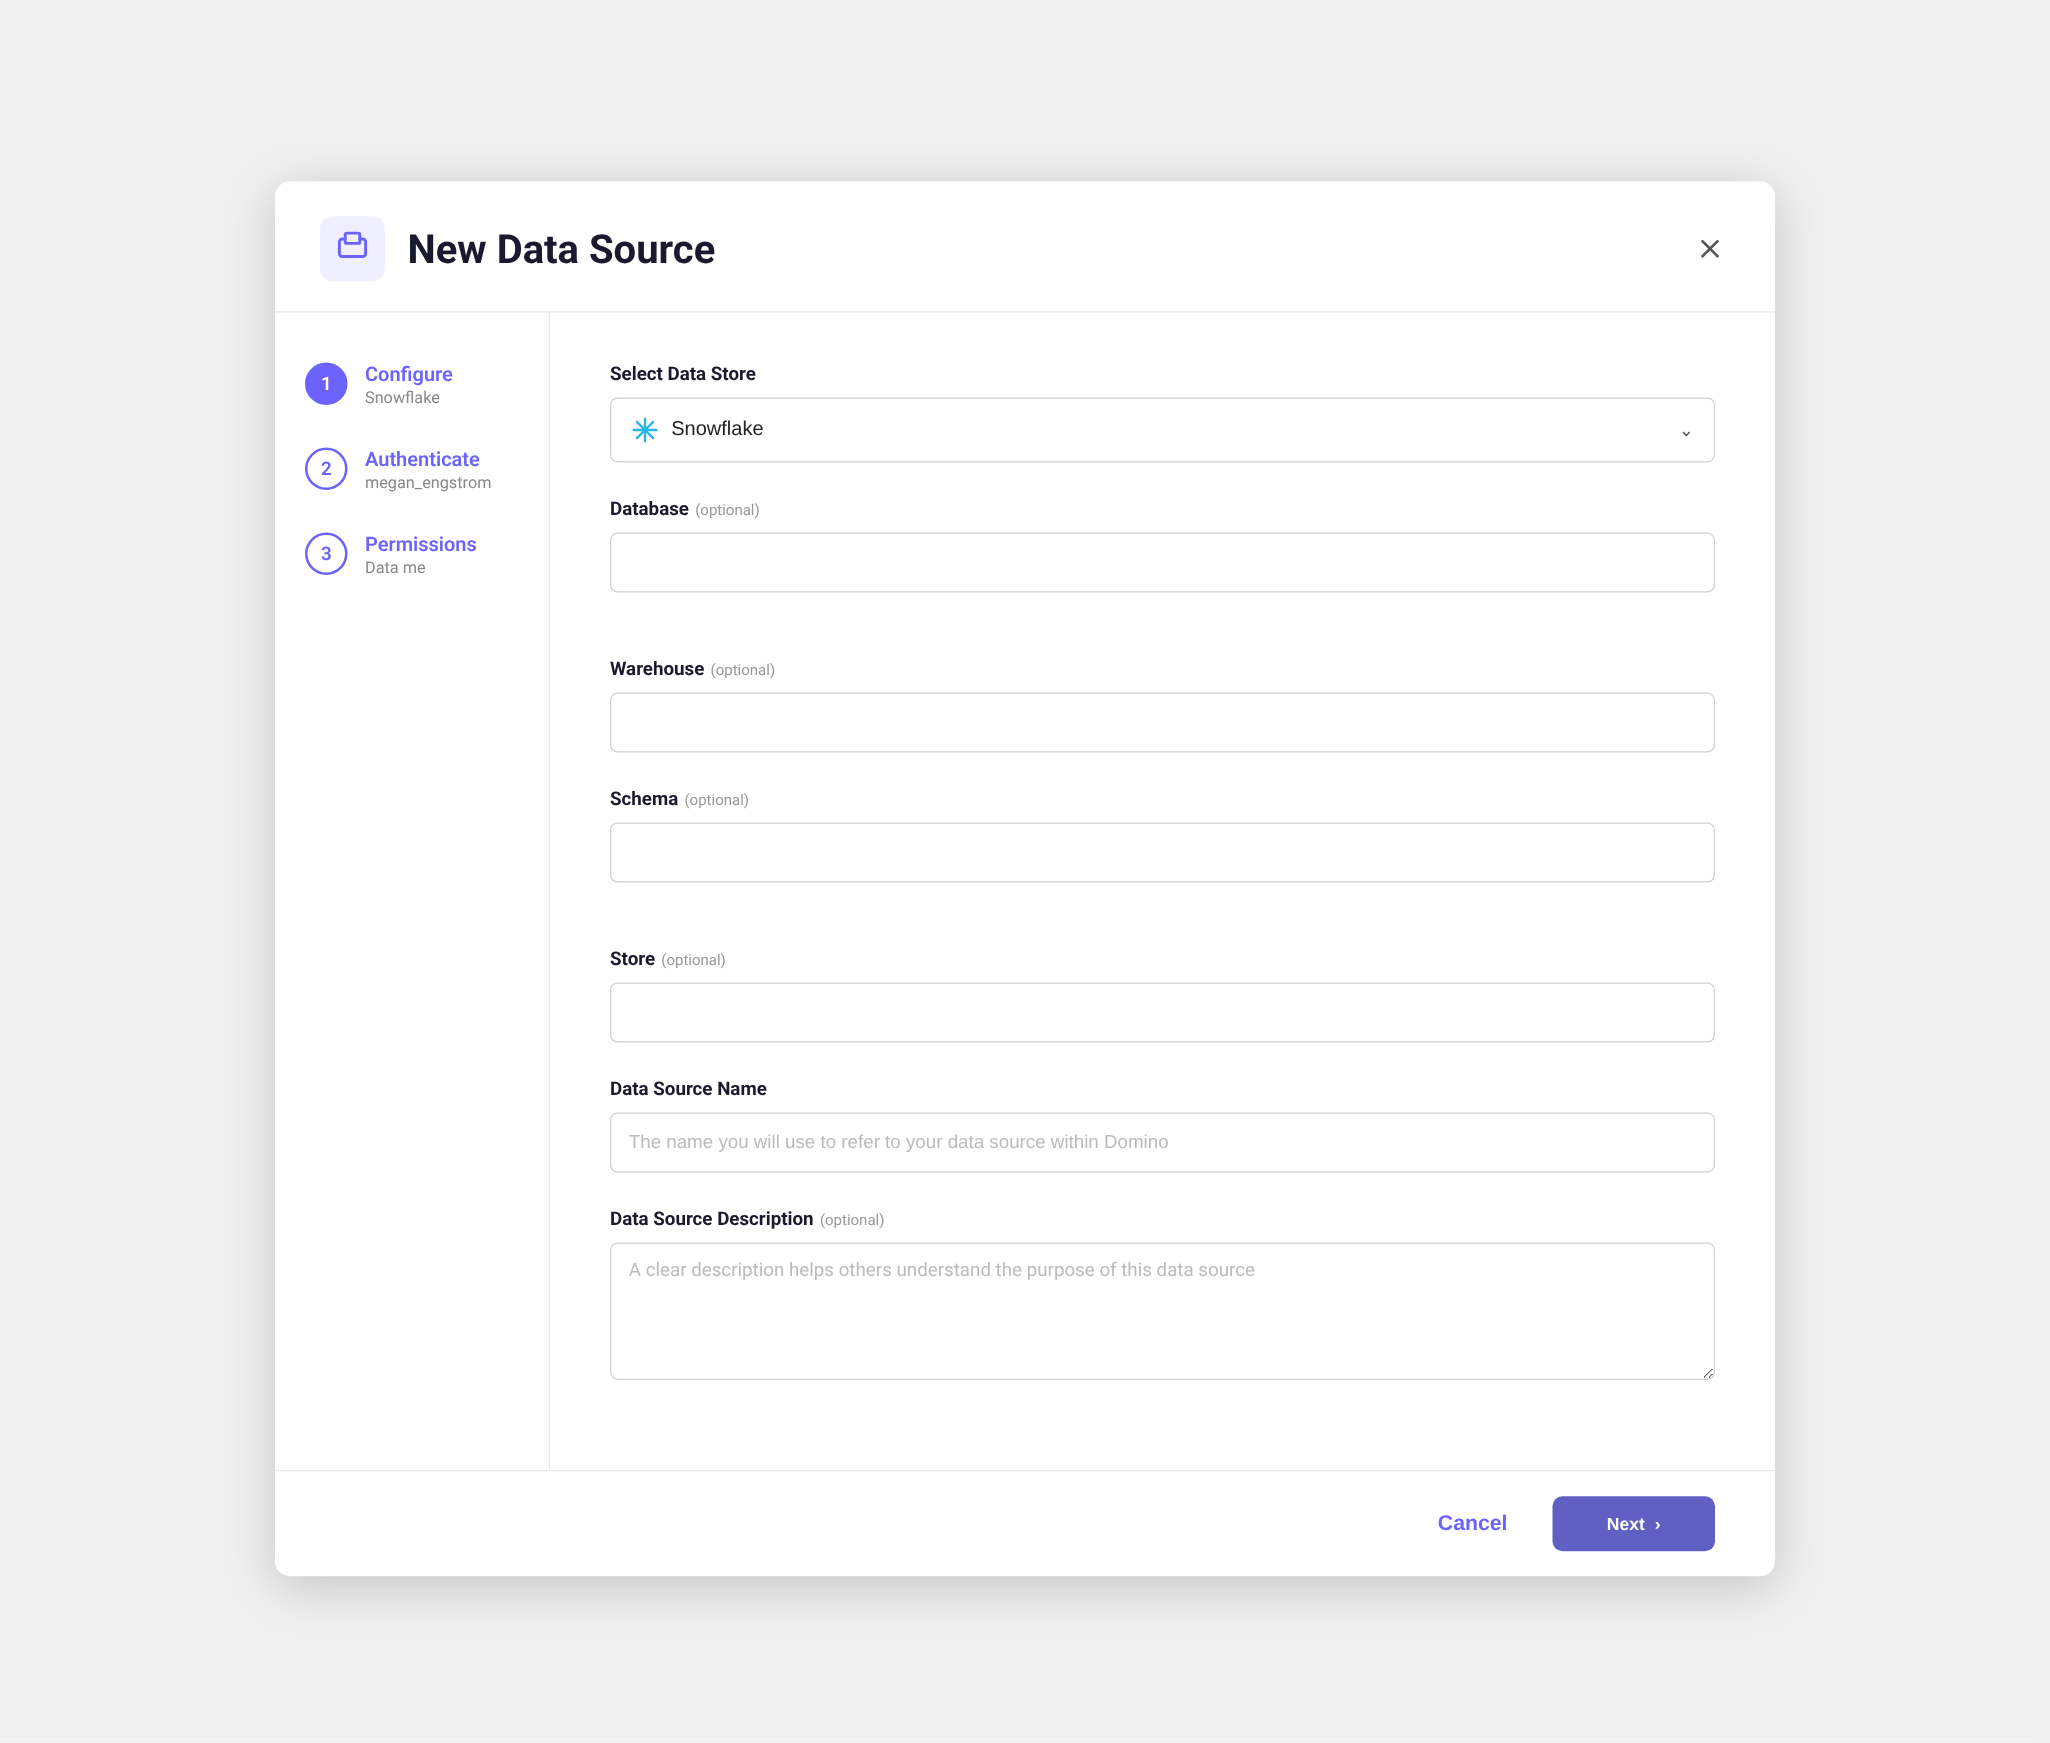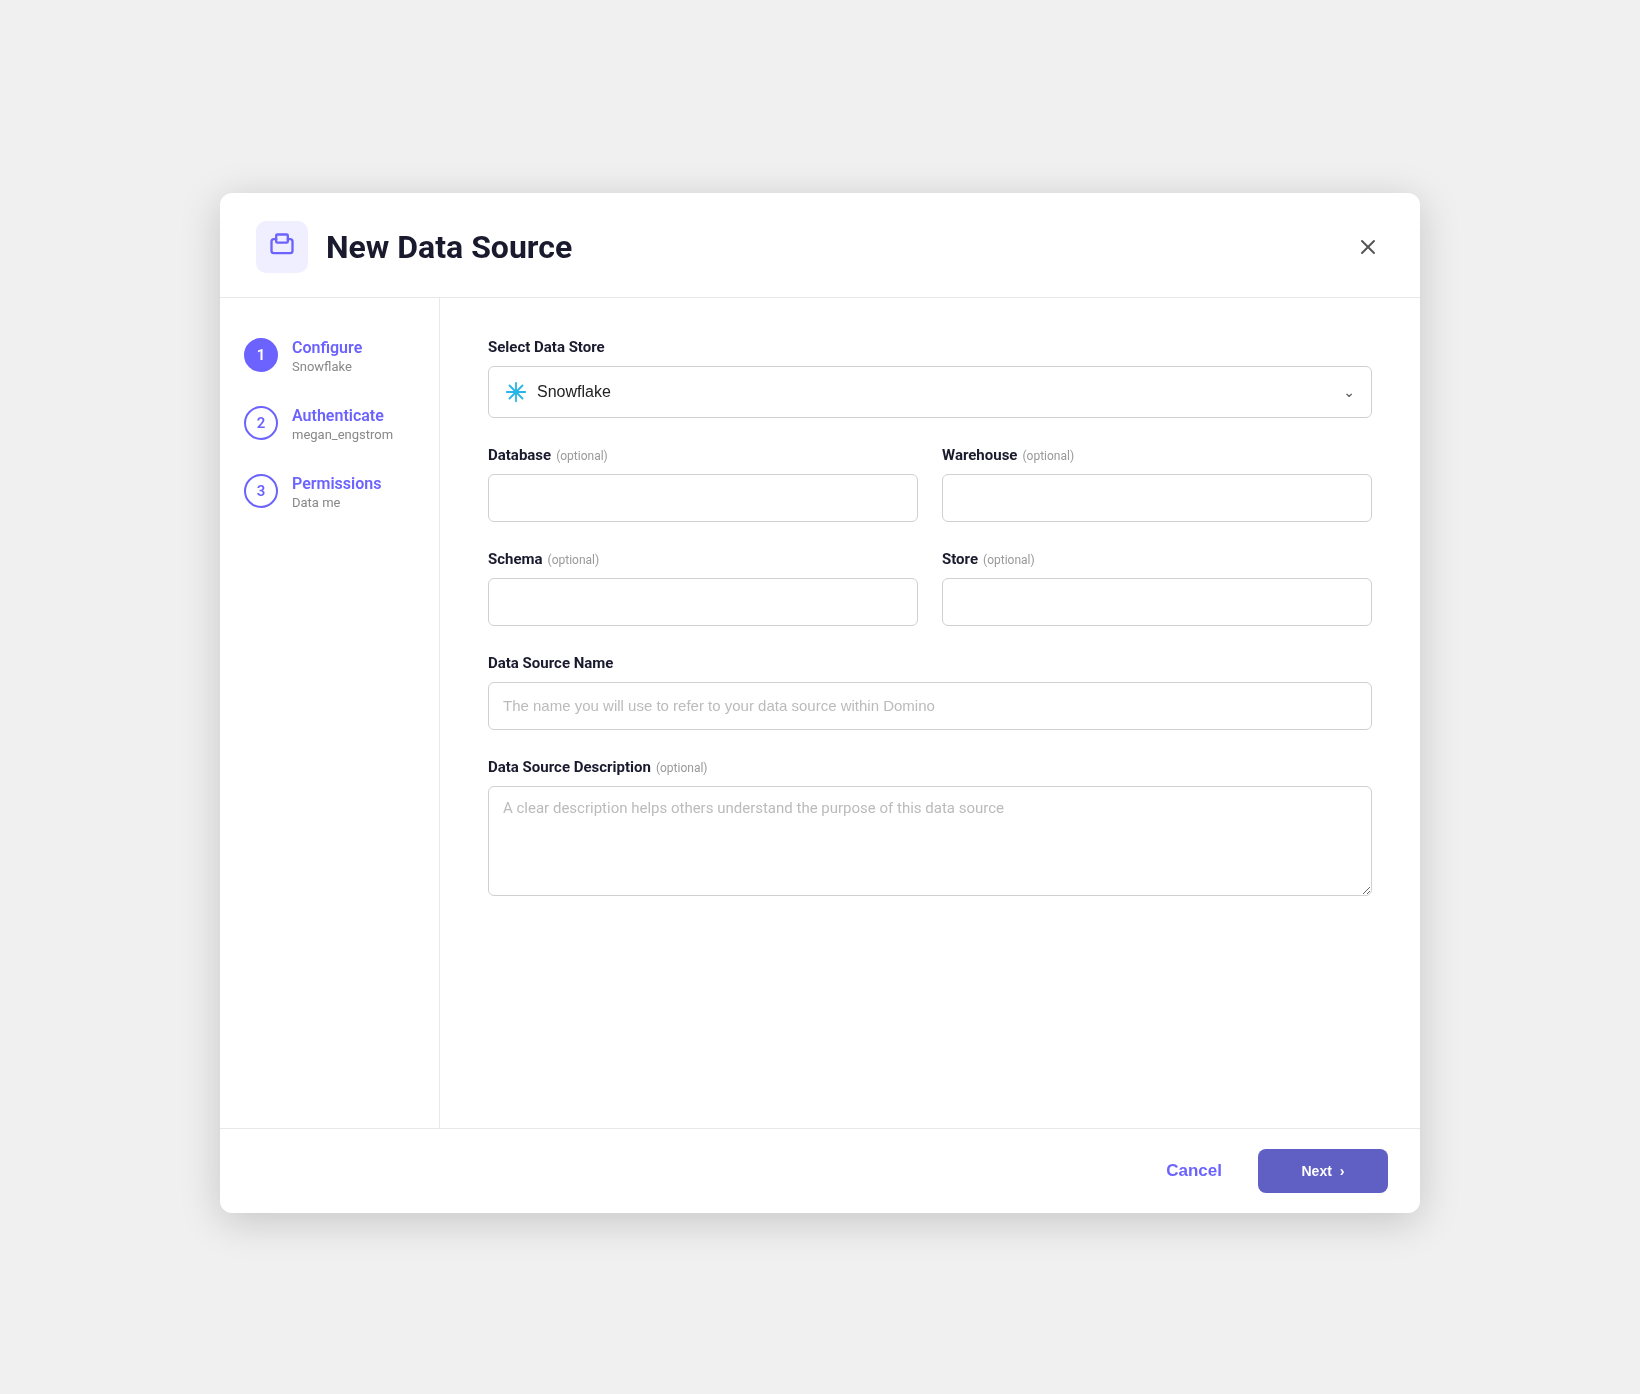--- a/index.html
+++ b/index.html
@@ -133,20 +133,21 @@
       gap: 5px;
     }
     .field-label-optional {
       font-weight: 400;
       color: #999;
       font-size: 12px;
     }
     .field-row {
       display: flex;
       gap: 24px;
+      flex-direction: column;
     }
     .field-row .field-group {
       flex: 1;
     }
     .form-input {
       width: 100%;
       height: 48px;
       border: 1px solid #d0d0d0;
       border-radius: 6px;
       padding: 0 14px;
@@ -201,21 +202,21 @@
       font-size: 14px;
     }
     .snowflake-icon {
       width: 22px;
       height: 22px;
       flex-shrink: 0;
     }
     
     .modal-footer {
       border-top: 1px solid #e8e8e8;
-      padding: 20px 32px;
+      padding: 20px 48px;
       display: flex;
       justify-content: flex-end;
       align-items: center;
       gap: 16px;
       flex-shrink: 0;
     }
     .btn-cancel {
       background: none;
       border: none;
       color: #6c63ff;

